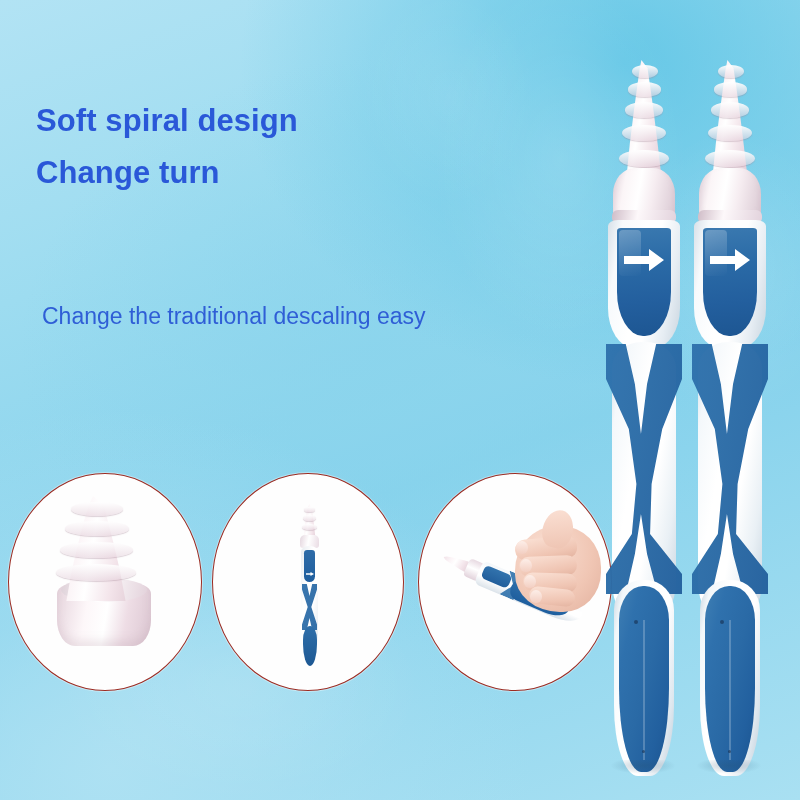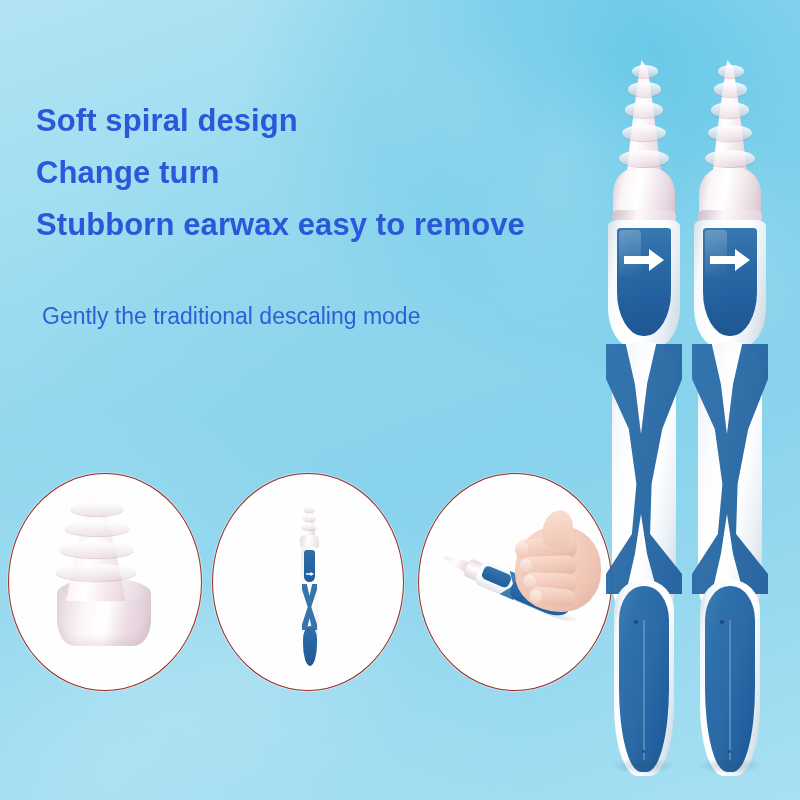--- a/index.html
+++ b/index.html
@@ -257,23 +257,22 @@
 </head>
 <body>
 
 <div id="poster">
 
   <div id="bg-texture"></div>
 
   <div id="headline">
     <div class="hline">Soft spiral design</div>
     <div class="hline">Change turn</div>
-    <div class="hline">Stubborn earwax easy to remove</div>
-  </div>
-  <div id="subline">Gently the traditional descaling mode</div>
+  </div>
+  <div id="subline">Change the traditional descaling easy</div>
 
   <div class="circle" id="circle-1">
     <div class="circle-inner">
       <div id="c1-base"></div>
       <div id="c1-collar"></div>
       <div class="spiral" id="c1-spiral">
         <div class="sp-cone"></div>
         <div class="sp-rib" style="top:6%;height:13%;left:16%;width:70%;"></div>
         <div class="sp-rib" style="top:24%;height:14%;left:8%;width:86%;"></div>
         <div class="sp-rib" style="top:44%;height:15%;left:2%;width:98%;"></div>

